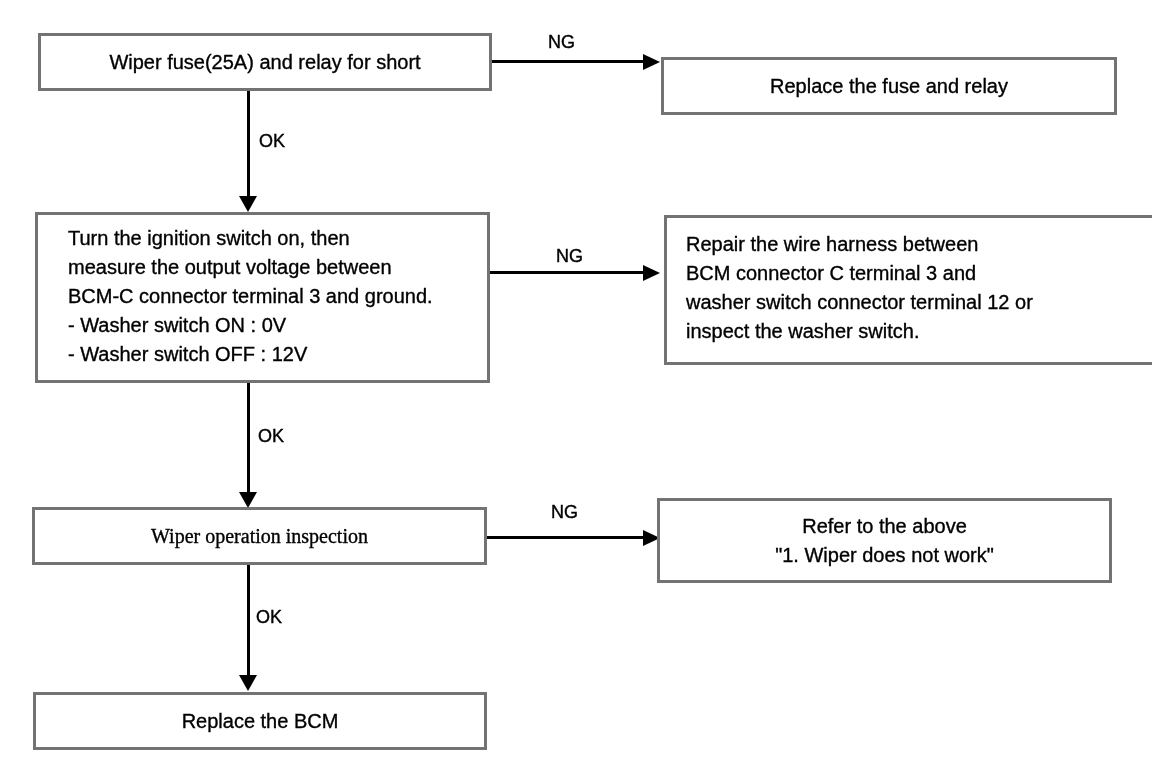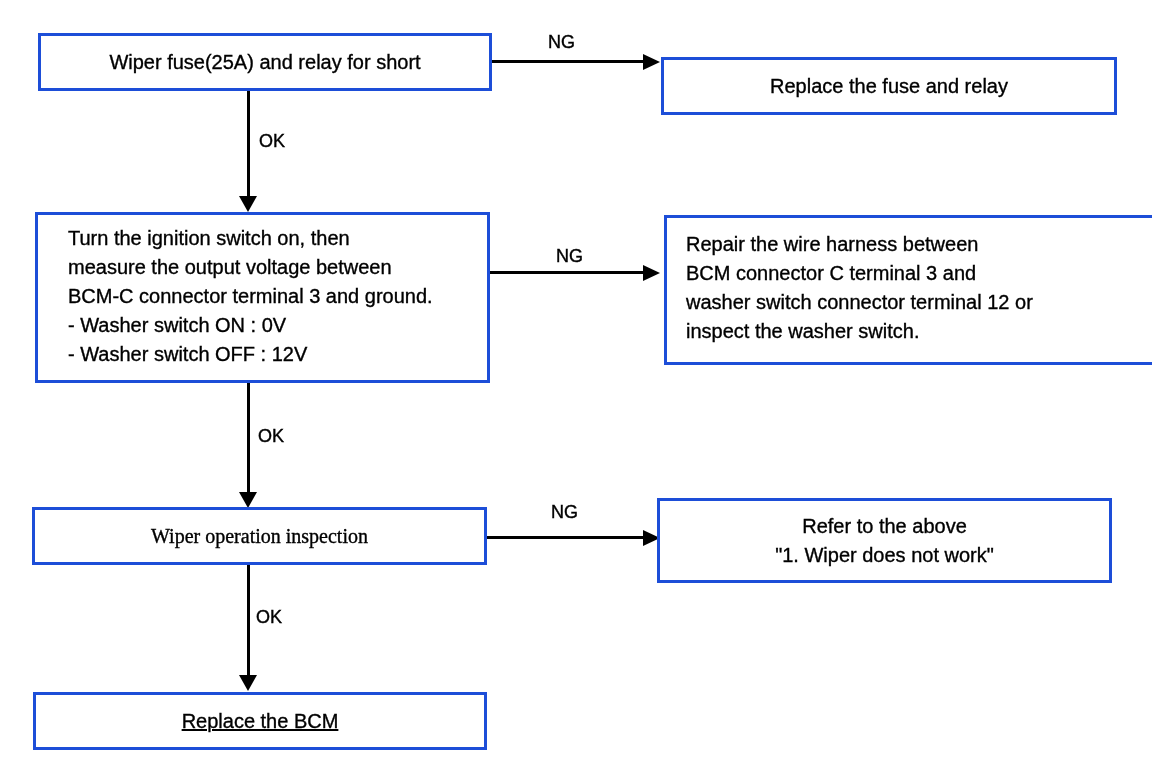--- a/index.html
+++ b/index.html
@@ -8,21 +8,21 @@
     width: 1152px;
     height: 780px;
     background: #ffffff;
     font-family: "Liberation Sans", sans-serif;
     color: #000000;
     overflow: hidden;
   }
   .node {
     position: absolute;
     box-sizing: border-box;
-    border: 3px solid #1d4ed8;
+    border: 3px solid #737373;
     background: #ffffff;
     font-size: 20px;
     line-height: 29px;
     -webkit-text-stroke: 0.35px currentColor;
   }
   .center-text {
     display: flex;
     align-items: center;
     justify-content: center;
     text-align: center;
@@ -50,21 +50,21 @@
     -webkit-text-stroke: 0.4px currentColor;
   }
 
   
   #n-check-fuse       { left: 38px;  top: 33px;  width: 454px; height: 58px; }
   #n-replace-fuse     { left: 661px; top: 35px;  width: 456px; height: 58px; margin-top: 22px; }
   #n-check-voltage    { left: 35px;  top: 212px; width: 455px; height: 171px; padding: 9px 10px 0 30px; }
   #n-repair-harness   { left: 664px; top: 215px; width: 532px; height: 150px; padding: 12px 8px 0 19px; }
   #n-wiper-inspection { left: 32px;  top: 507px; width: 455px; height: 58px; font-family: Liberation Serif, serif; }
   #n-refer-above      { left: 657px; top: 498px; width: 455px; height: 85px; }
-  #n-replace-bcm      { left: 33px;  top: 692px; width: 454px; height: 58px; text-decoration: underline; }
+  #n-replace-bcm      { left: 33px;  top: 692px; width: 454px; height: 58px; }
 
   
   #e-ng1-line { left: 492px; top: 60px;  width: 152px; }
   #e-ng1-head { left: 643px; top: 54px; }
   #e-ng1-lbl  { left: 548px; top: 30px; }
 
   #e-ok1-line { left: 247px; top: 91px;  height: 107px; }
   #e-ok1-head { left: 239px; top: 196px; }
   #e-ok1-lbl  { left: 259px; top: 129px; }
 

